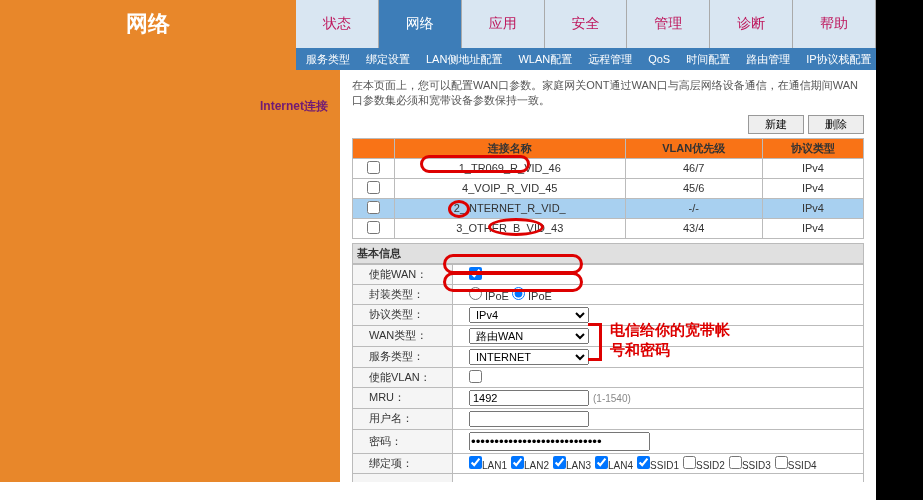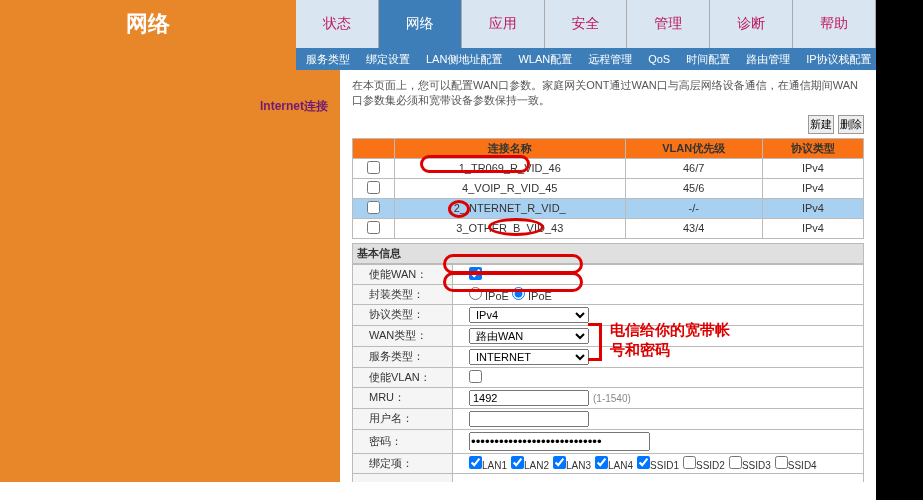--- a/index.html
+++ b/index.html
@@ -15,21 +15,21 @@
 .subtabs { display: flex; height: 22px; }
 .subtabs-left { background: #e8872a; width: 296px; }
 .subtabs-right { background: #3d7db8; flex: 1; display: flex; align-items: center; padding-left: 10px; gap: 16px; color: #fff; font-size: 11px; }
 .subtab { cursor: pointer; }
 .body-row { display: flex; height: 412px; }
 .sidebar { width: 340px; background: #e8872a; color: #701a75; padding-top: 20px; }
 .sidebar-item { text-align: right; padding: 8px 12px; font-size: 12px; font-weight: bold; cursor: pointer; }
 .content { flex: 1; padding: 8px 12px; overflow: auto; background: #fff; color: #333; position: relative; }
 .desc { font-size: 11px; color: #555; margin-bottom: 6px; line-height: 1.4; }
 .btn-row { display: flex; justify-content: flex-end; gap: 4px; margin-bottom: 4px; }
-.btn { padding: 1px 1px; font-size: 11px; border: 1px solid #999; background: #eee; cursor: pointer; }
+.btn { padding: 1px 16px; font-size: 11px; border: 1px solid #999; background: #eee; cursor: pointer; }
 table { width: 100%; border-collapse: collapse; font-size: 11px; }
 th, td { border: 1px solid #bbb; padding: 2px 4px; height: 18px; }
 th { background: #f97316; text-align: center; }
 .conn-table td { text-align: center; }
 .conn-table tr.selected { background: #a8d0f0; }
 .section-title { font-weight: bold; background: #e0e0e0; padding: 2px 4px; border: 1px solid #bbb; margin-top: 4px; font-size: 11px; }
 .form-table td:first-child { width: 100px; background: #f5f5f5; font-size: 11px; }
 .form-table td { padding: 2px 16px; }
 .form-table input[type="text"], .form-table select { font-size: 11px; padding: 0 2px; }
 .form-table input[type="text"] { width: 120px; }

